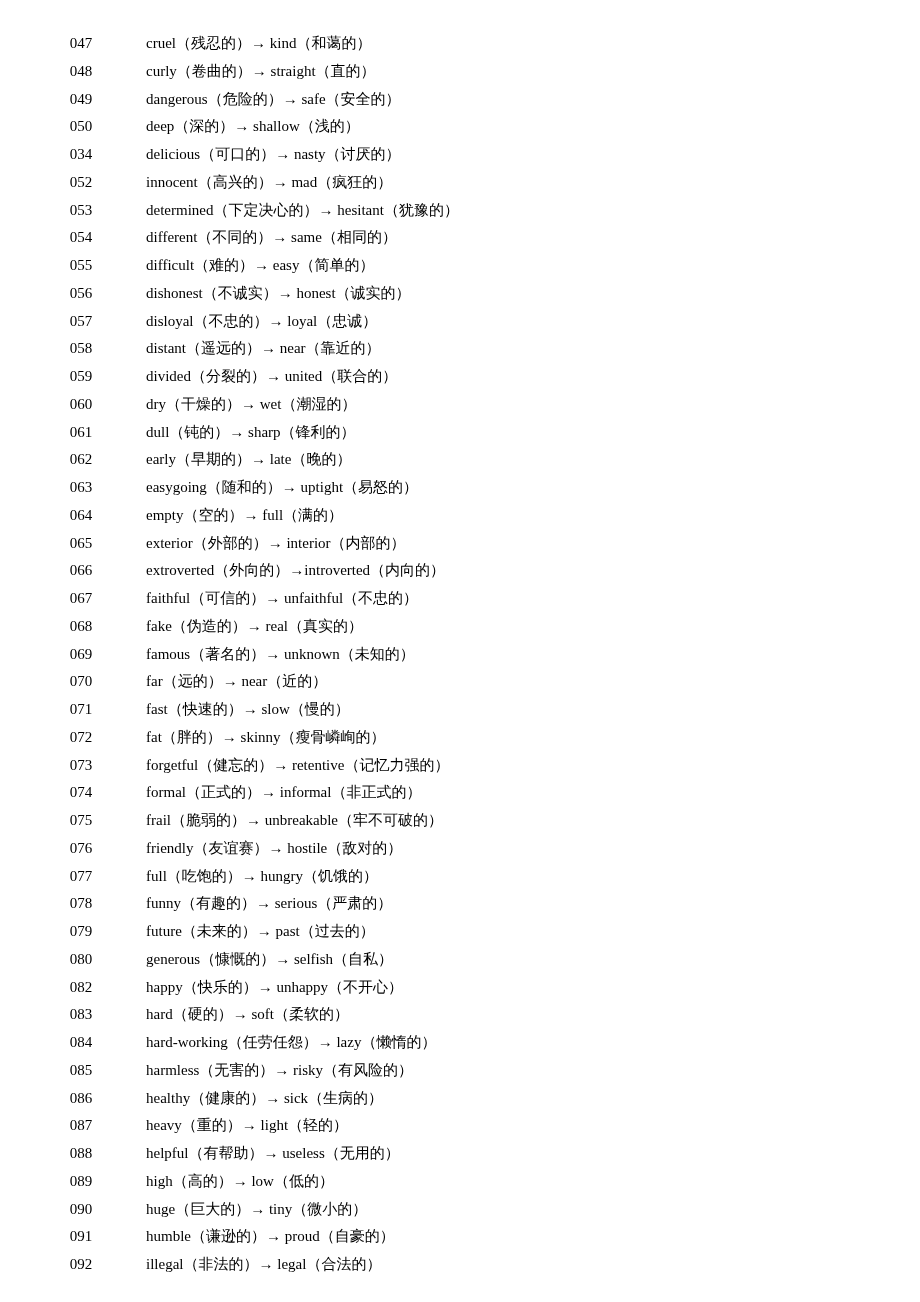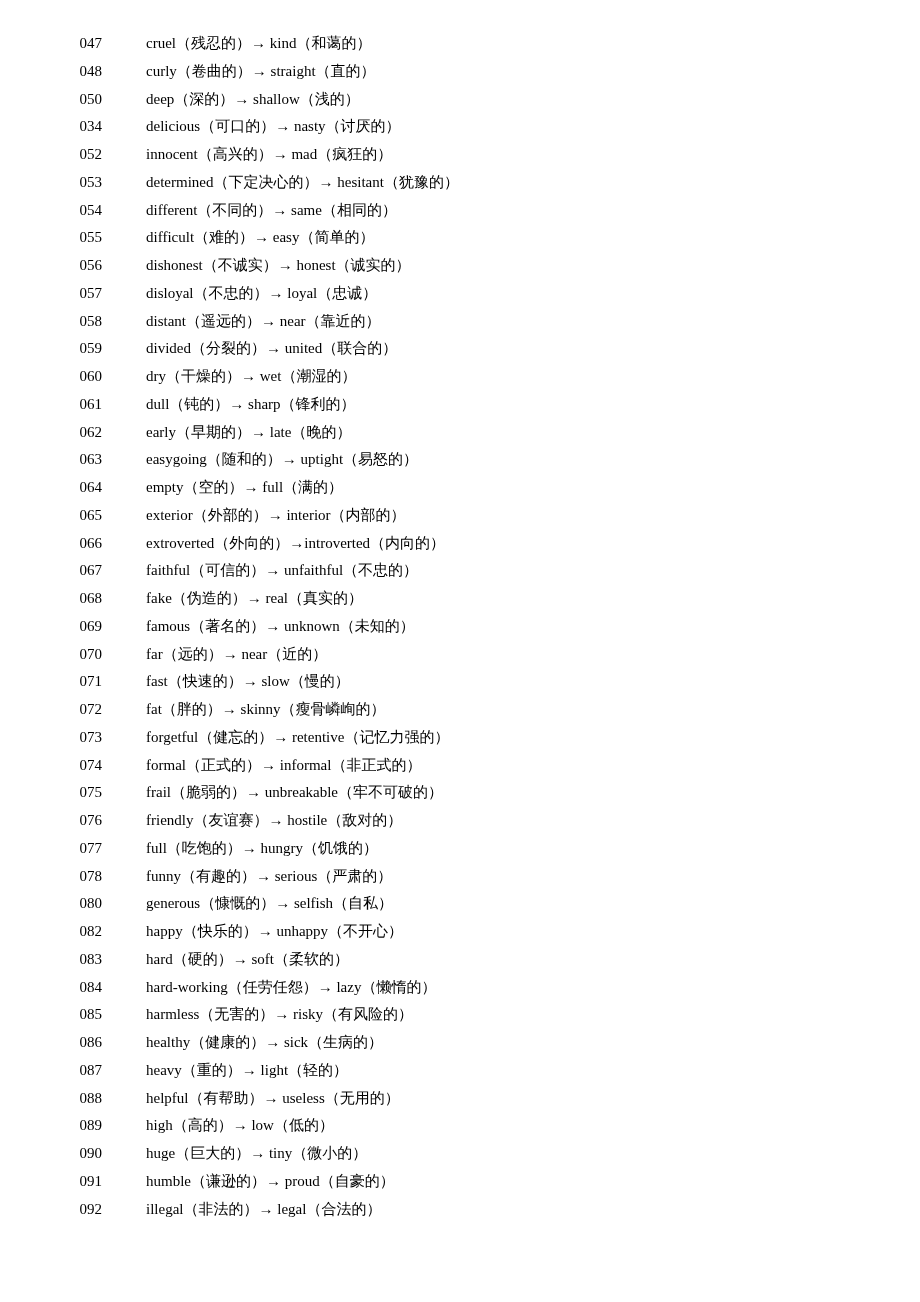--- a/index.html
+++ b/index.html
@@ -19,21 +19,21 @@
     .word-list {
       list-style: none;
       line-height: 1.85;
     }
     .word-list li {
       display: flex;
       align-items: baseline;
     }
     .num {
       min-width: 42px;
-      text-align: right;
+      text-align: center;
       margin-right: 8px;
       font-family: "SimSun", "宋体", serif;
       color: #000;
     }
     .entry {
       flex: 1;
       margin-left: 36px;
     }
   </style>
 </head>
@@ -42,20 +42,24 @@
 <ul class="word-list">
     <li>
       <span class="num">047</span>
       <span class="entry">cruel（残忍的）→ kind（和蔼的）</span>
     </li>
     <li>
       <span class="num">048</span>
       <span class="entry">curly（卷曲的）→ straight（直的）</span>
     </li>
     <li>
+      <span class="num">049</span>
+      <span class="entry">dangerous（危险的）→ safe（安全的）</span>
+    </li>
+    <li>
       <span class="num">050</span>
       <span class="entry">deep（深的）→ shallow（浅的）</span>
     </li>
     <li>
       <span class="num">034</span>
       <span class="entry">delicious（可口的）→ nasty（讨厌的）</span>
     </li>
     <li>
       <span class="num">052</span>
       <span class="entry">innocent（高兴的）→ mad（疯狂的）</span>
@@ -156,20 +160,24 @@
       <span class="num">076</span>
       <span class="entry">friendly（友谊赛）→ hostile（敌对的）</span>
     </li>
     <li>
       <span class="num">077</span>
       <span class="entry">full（吃饱的）→ hungry（饥饿的）</span>
     </li>
     <li>
       <span class="num">078</span>
       <span class="entry">funny（有趣的）→ serious（严肃的）</span>
+    </li>
+    <li>
+      <span class="num">079</span>
+      <span class="entry">future（未来的）→ past（过去的）</span>
     </li>
     <li>
       <span class="num">080</span>
       <span class="entry">generous（慷慨的）→ selfish（自私）</span>
     </li>
     <li>
       <span class="num">082</span>
       <span class="entry">happy（快乐的）→ unhappy（不开心）</span>
     </li>
     <li>

